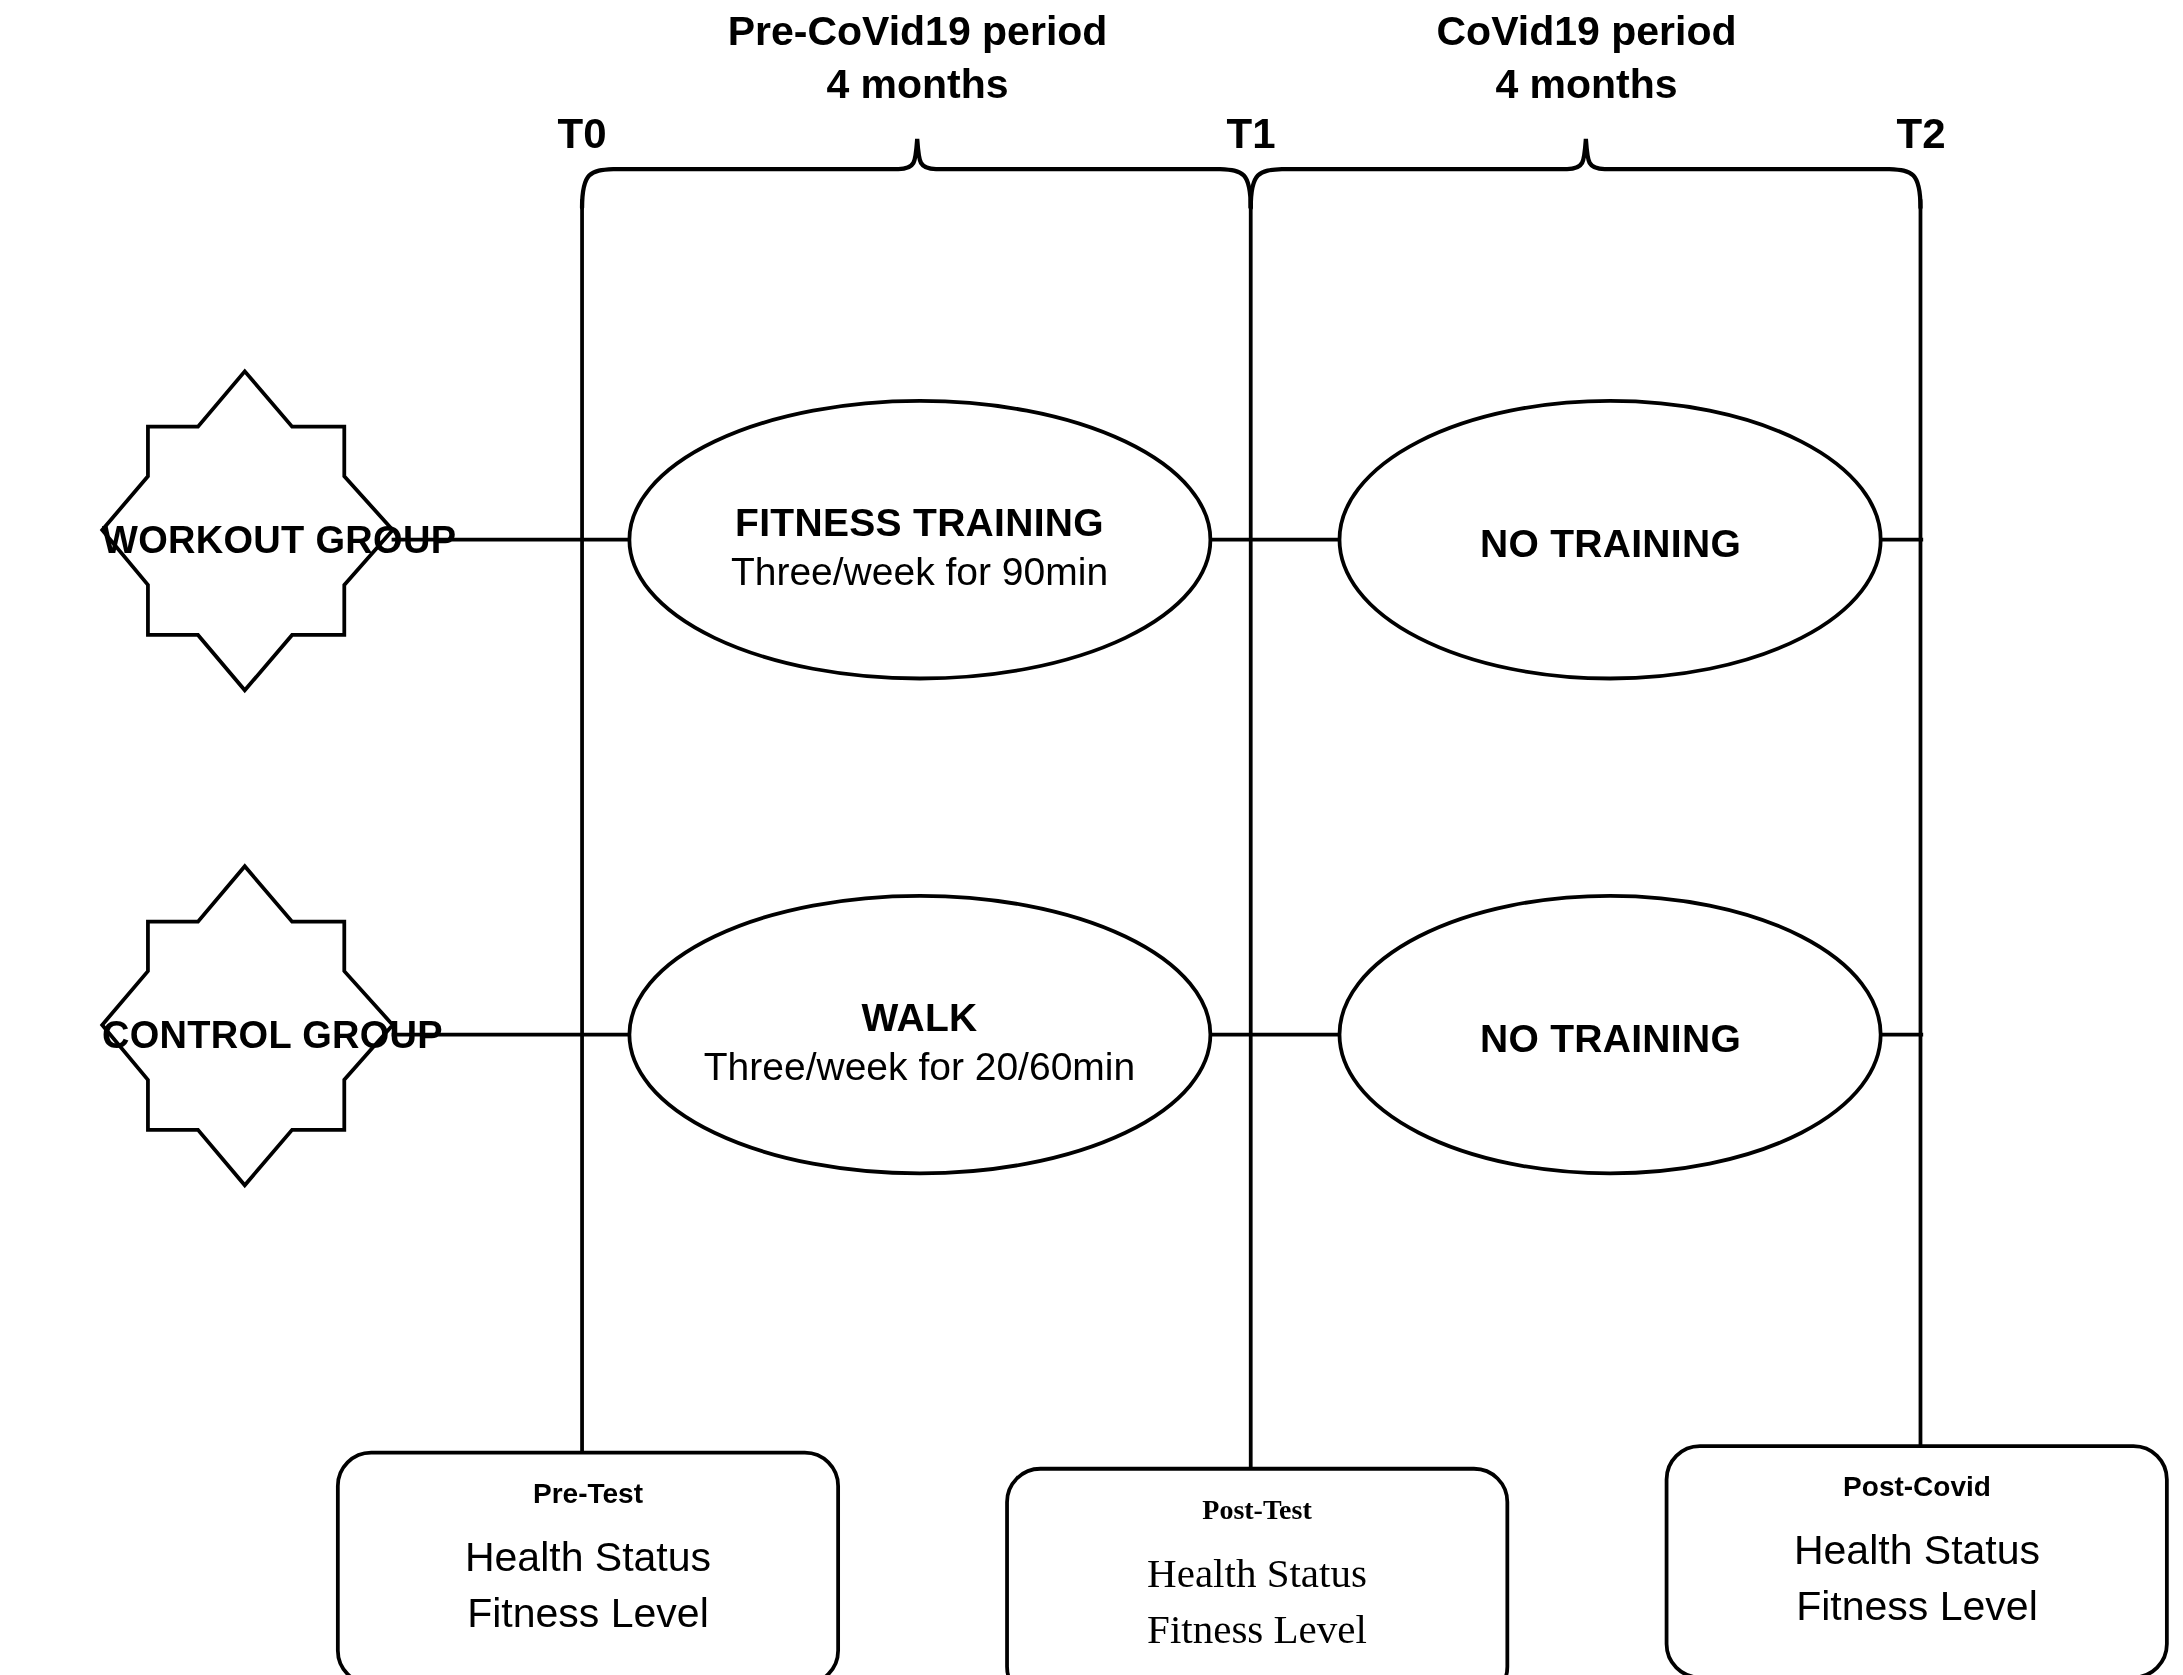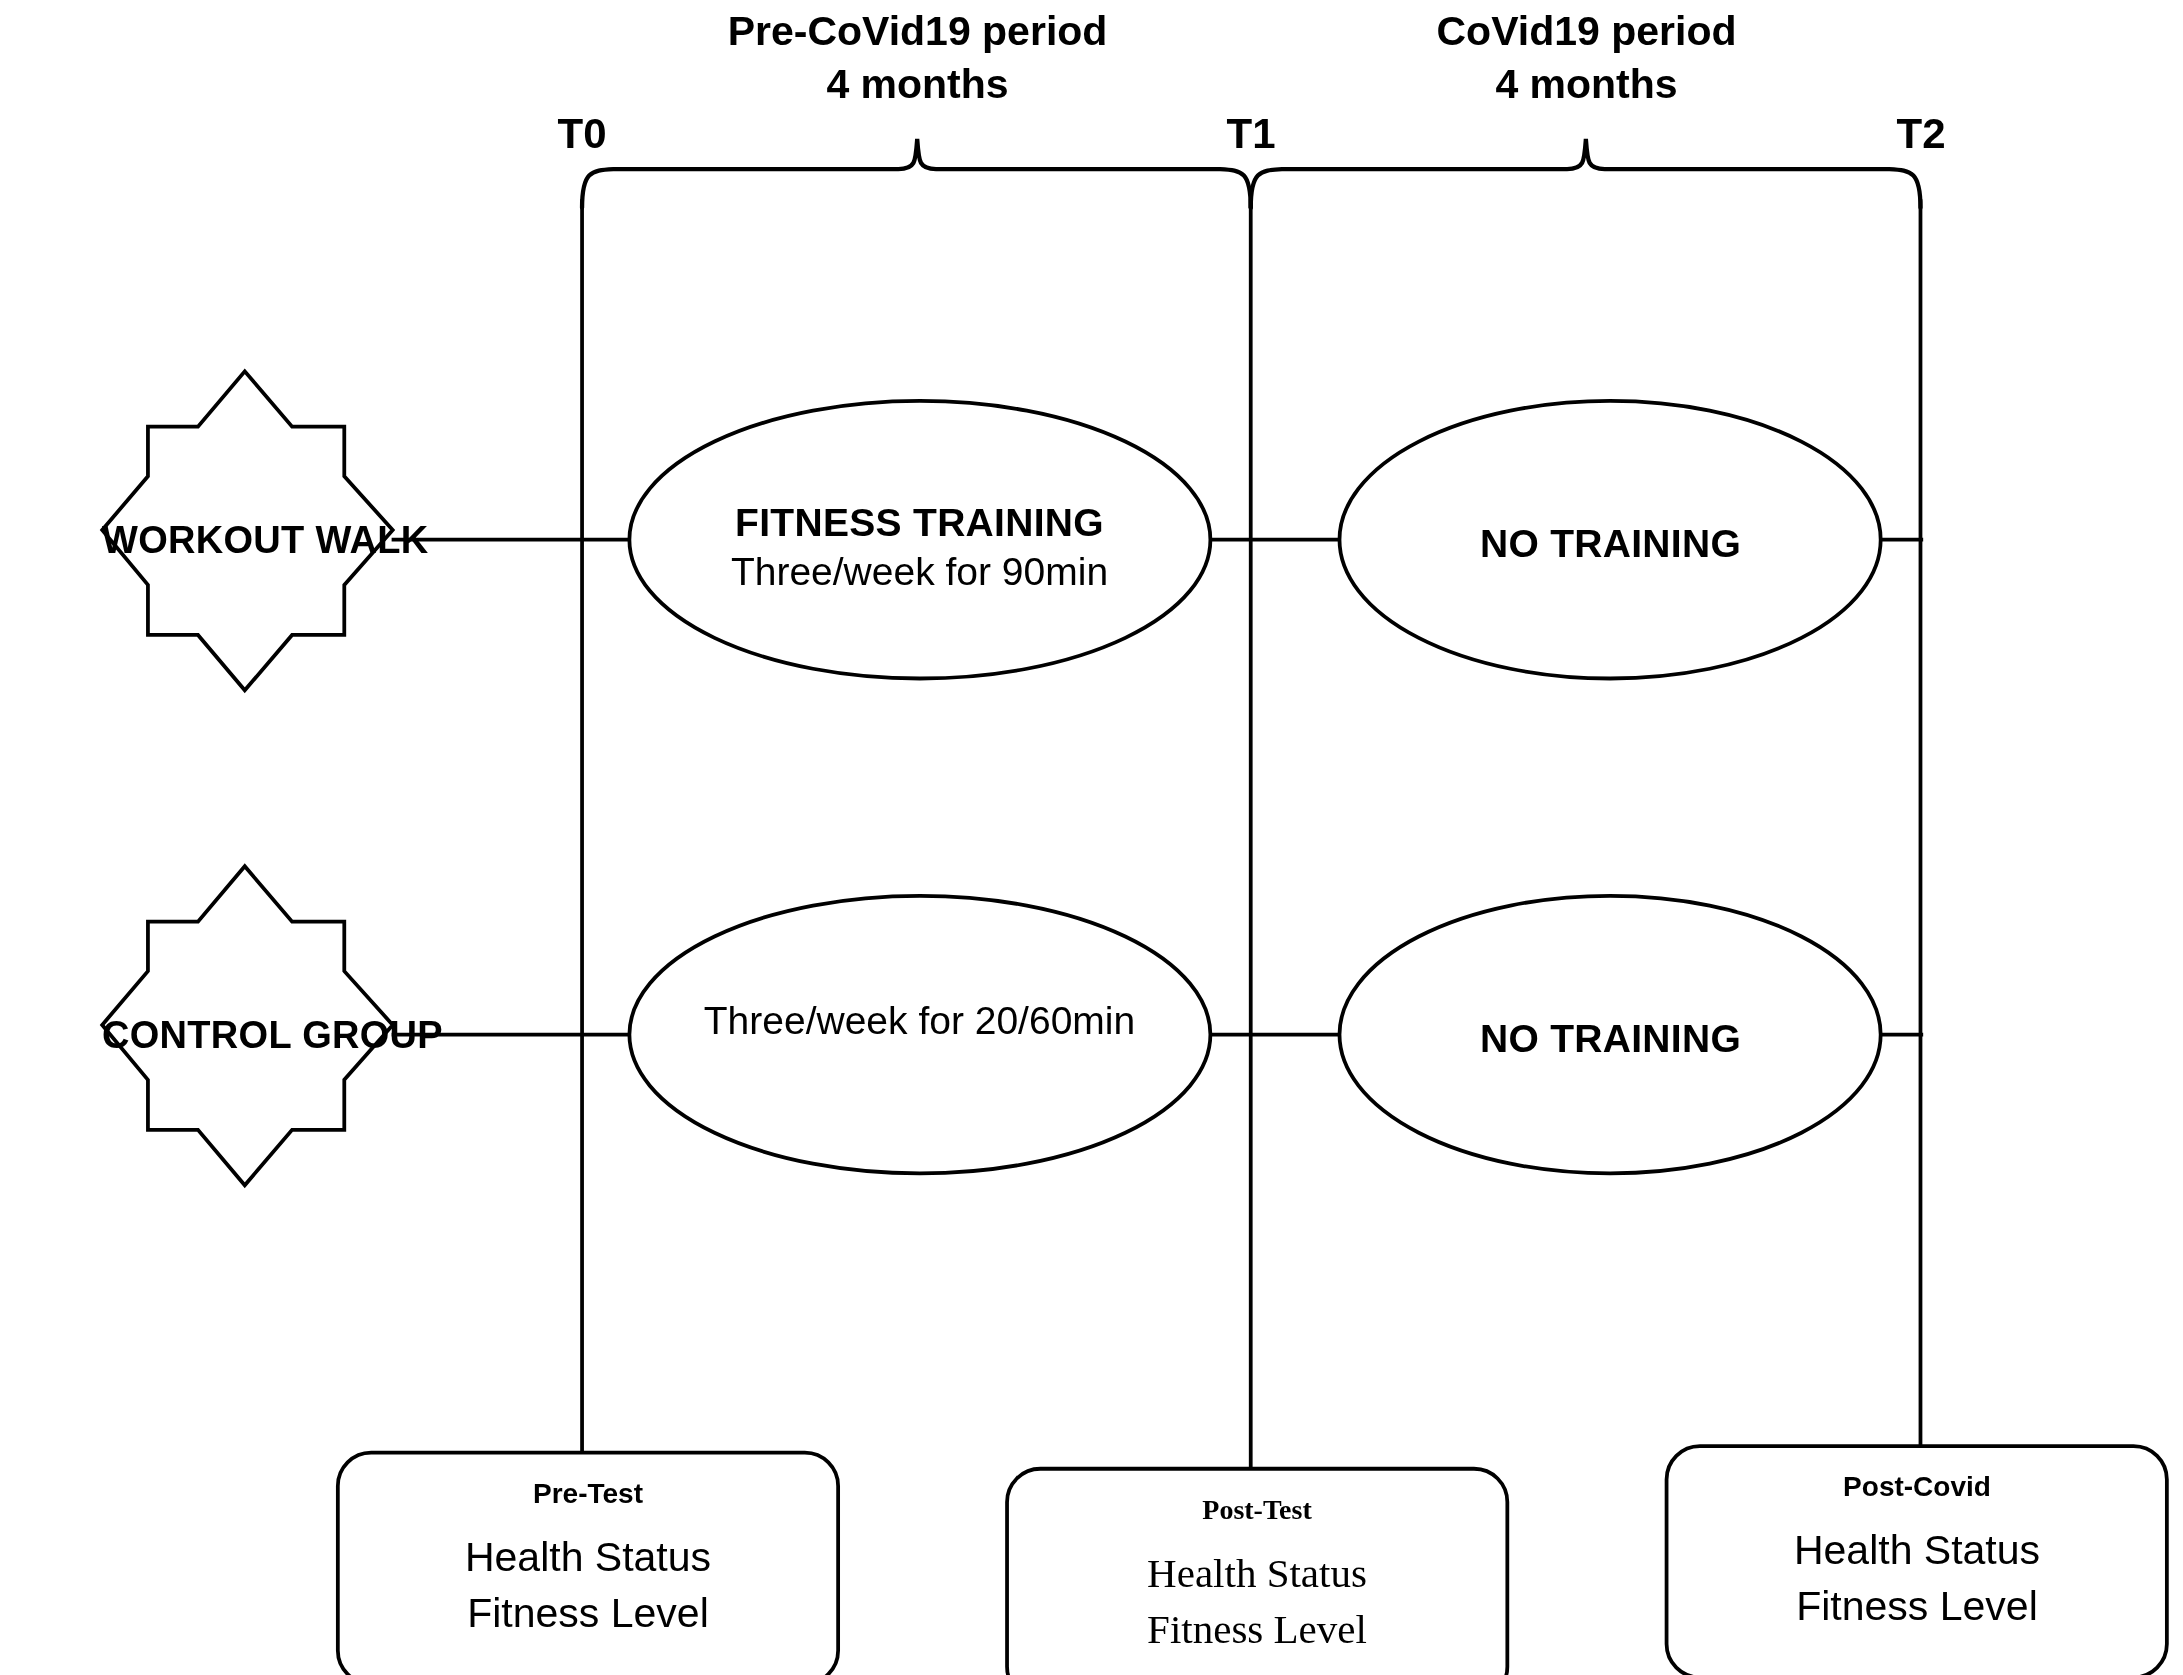--- a/index.html
+++ b/index.html
@@ -178,33 +178,34 @@
 
   <div class="txt period-label" style="left:1382px; top:5.4px; width:409px;">
     <div>CoVid19 period</div>
     <div>4 months</div>
   </div>
 
   <div class="txt tmark" style="left:528px; top:109px; width:108px;">T0</div>
   <div class="txt tmark" style="left:1197px; top:109px; width:108px;">T1</div>
   <div class="txt tmark" style="left:1867px; top:109px; width:108px;">T2</div>
 
-  <div class="txt star-label" style="left:102px; top:518px; width:291px;">WORKOUT WALK</div>
+  <div class="txt star-label" style="left:102px; top:518px; width:291px;">WORKOUT GROUP</div>
   <div class="txt star-label" style="left:102px; top:1013px; width:291px;">CONTROL GROUP</div>
 
   <div class="txt" style="left:629px; top:500px; width:581px;">
     <div class="ellipse-title">FITNESS TRAINING</div>
     <div class="ellipse-sub" style="margin-top:3.2px;">Three/week for 90min</div>
   </div>
 
   <div class="txt" style="left:1340px; top:521px; width:541px;">
     <div class="ellipse-title">NO TRAINING</div>
   </div>
 
   <div class="txt" style="left:629px; top:995px; width:581px;">
+    <div class="ellipse-title">WALK</div>
     <div class="ellipse-sub" style="margin-top:3.2px;">Three/week for 20/60min</div>
   </div>
 
   <div class="txt" style="left:1340px; top:1016px; width:541px;">
     <div class="ellipse-title">NO TRAINING</div>
   </div>
 
   <div class="txt" style="left:338px; top:1477px; width:500px;">
     <div class="box-title">Pre-Test</div>
     <div class="box-line" style="margin-top:22.6px;">Health Status</div>

